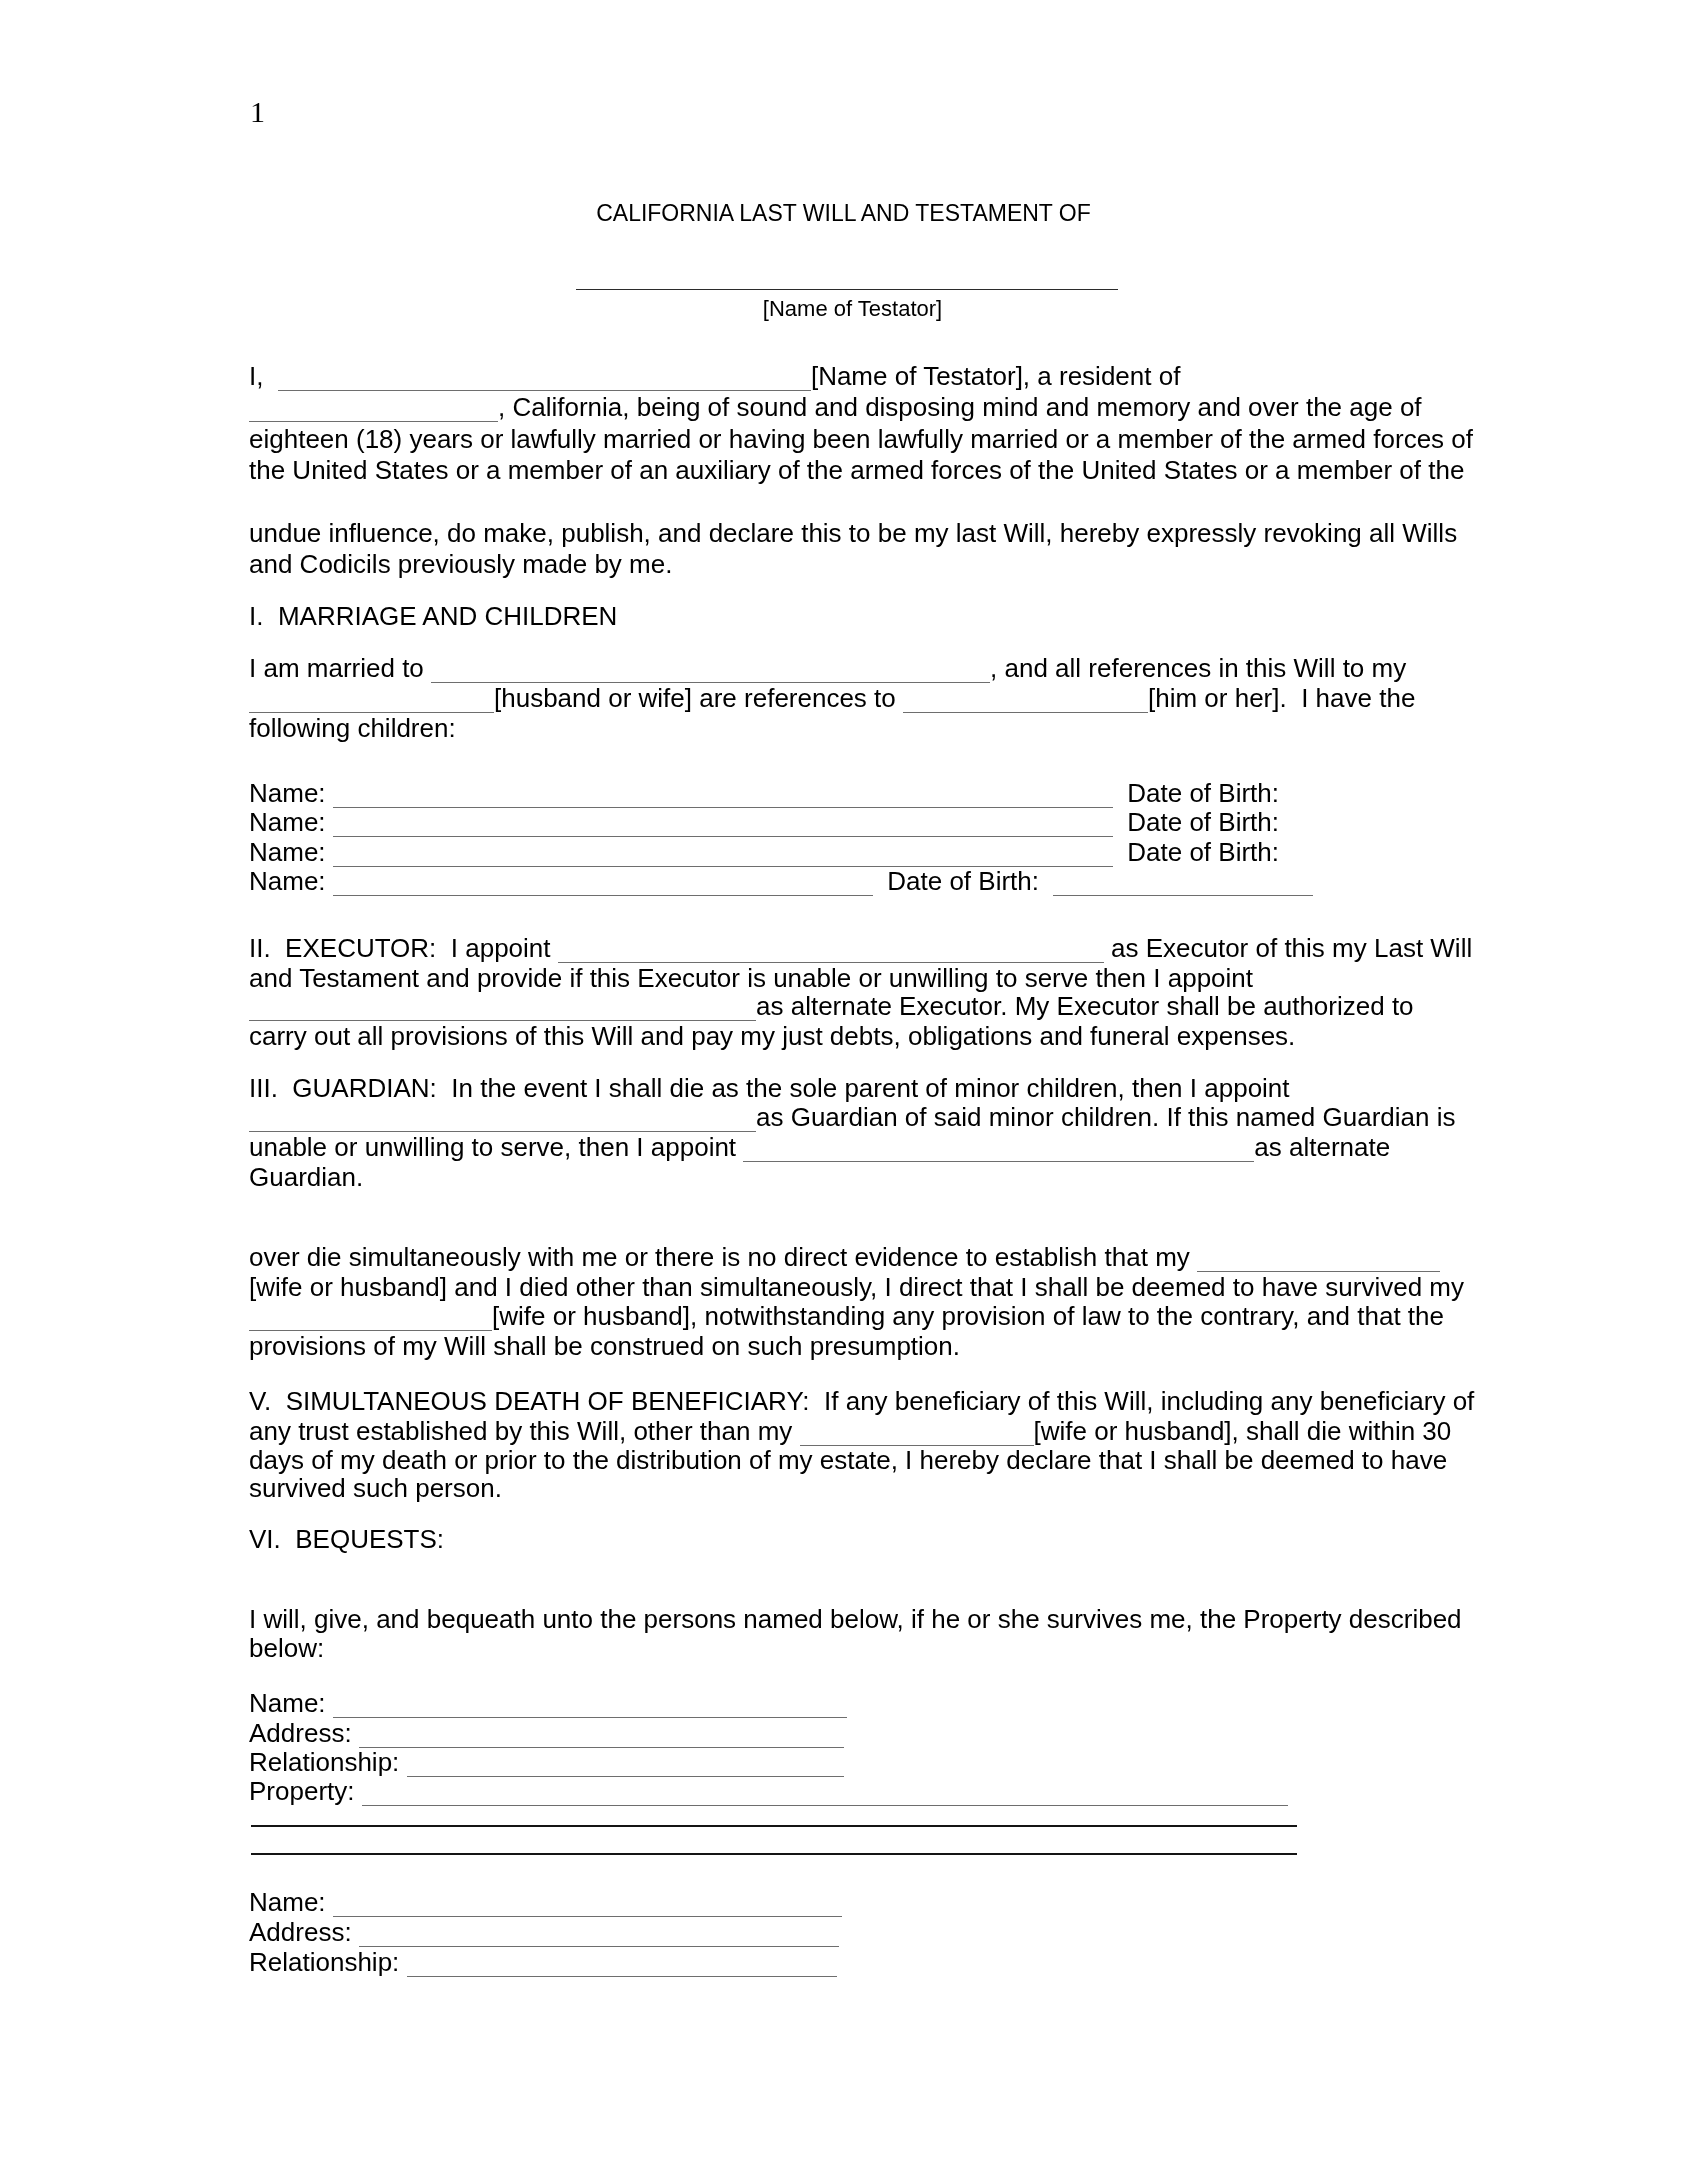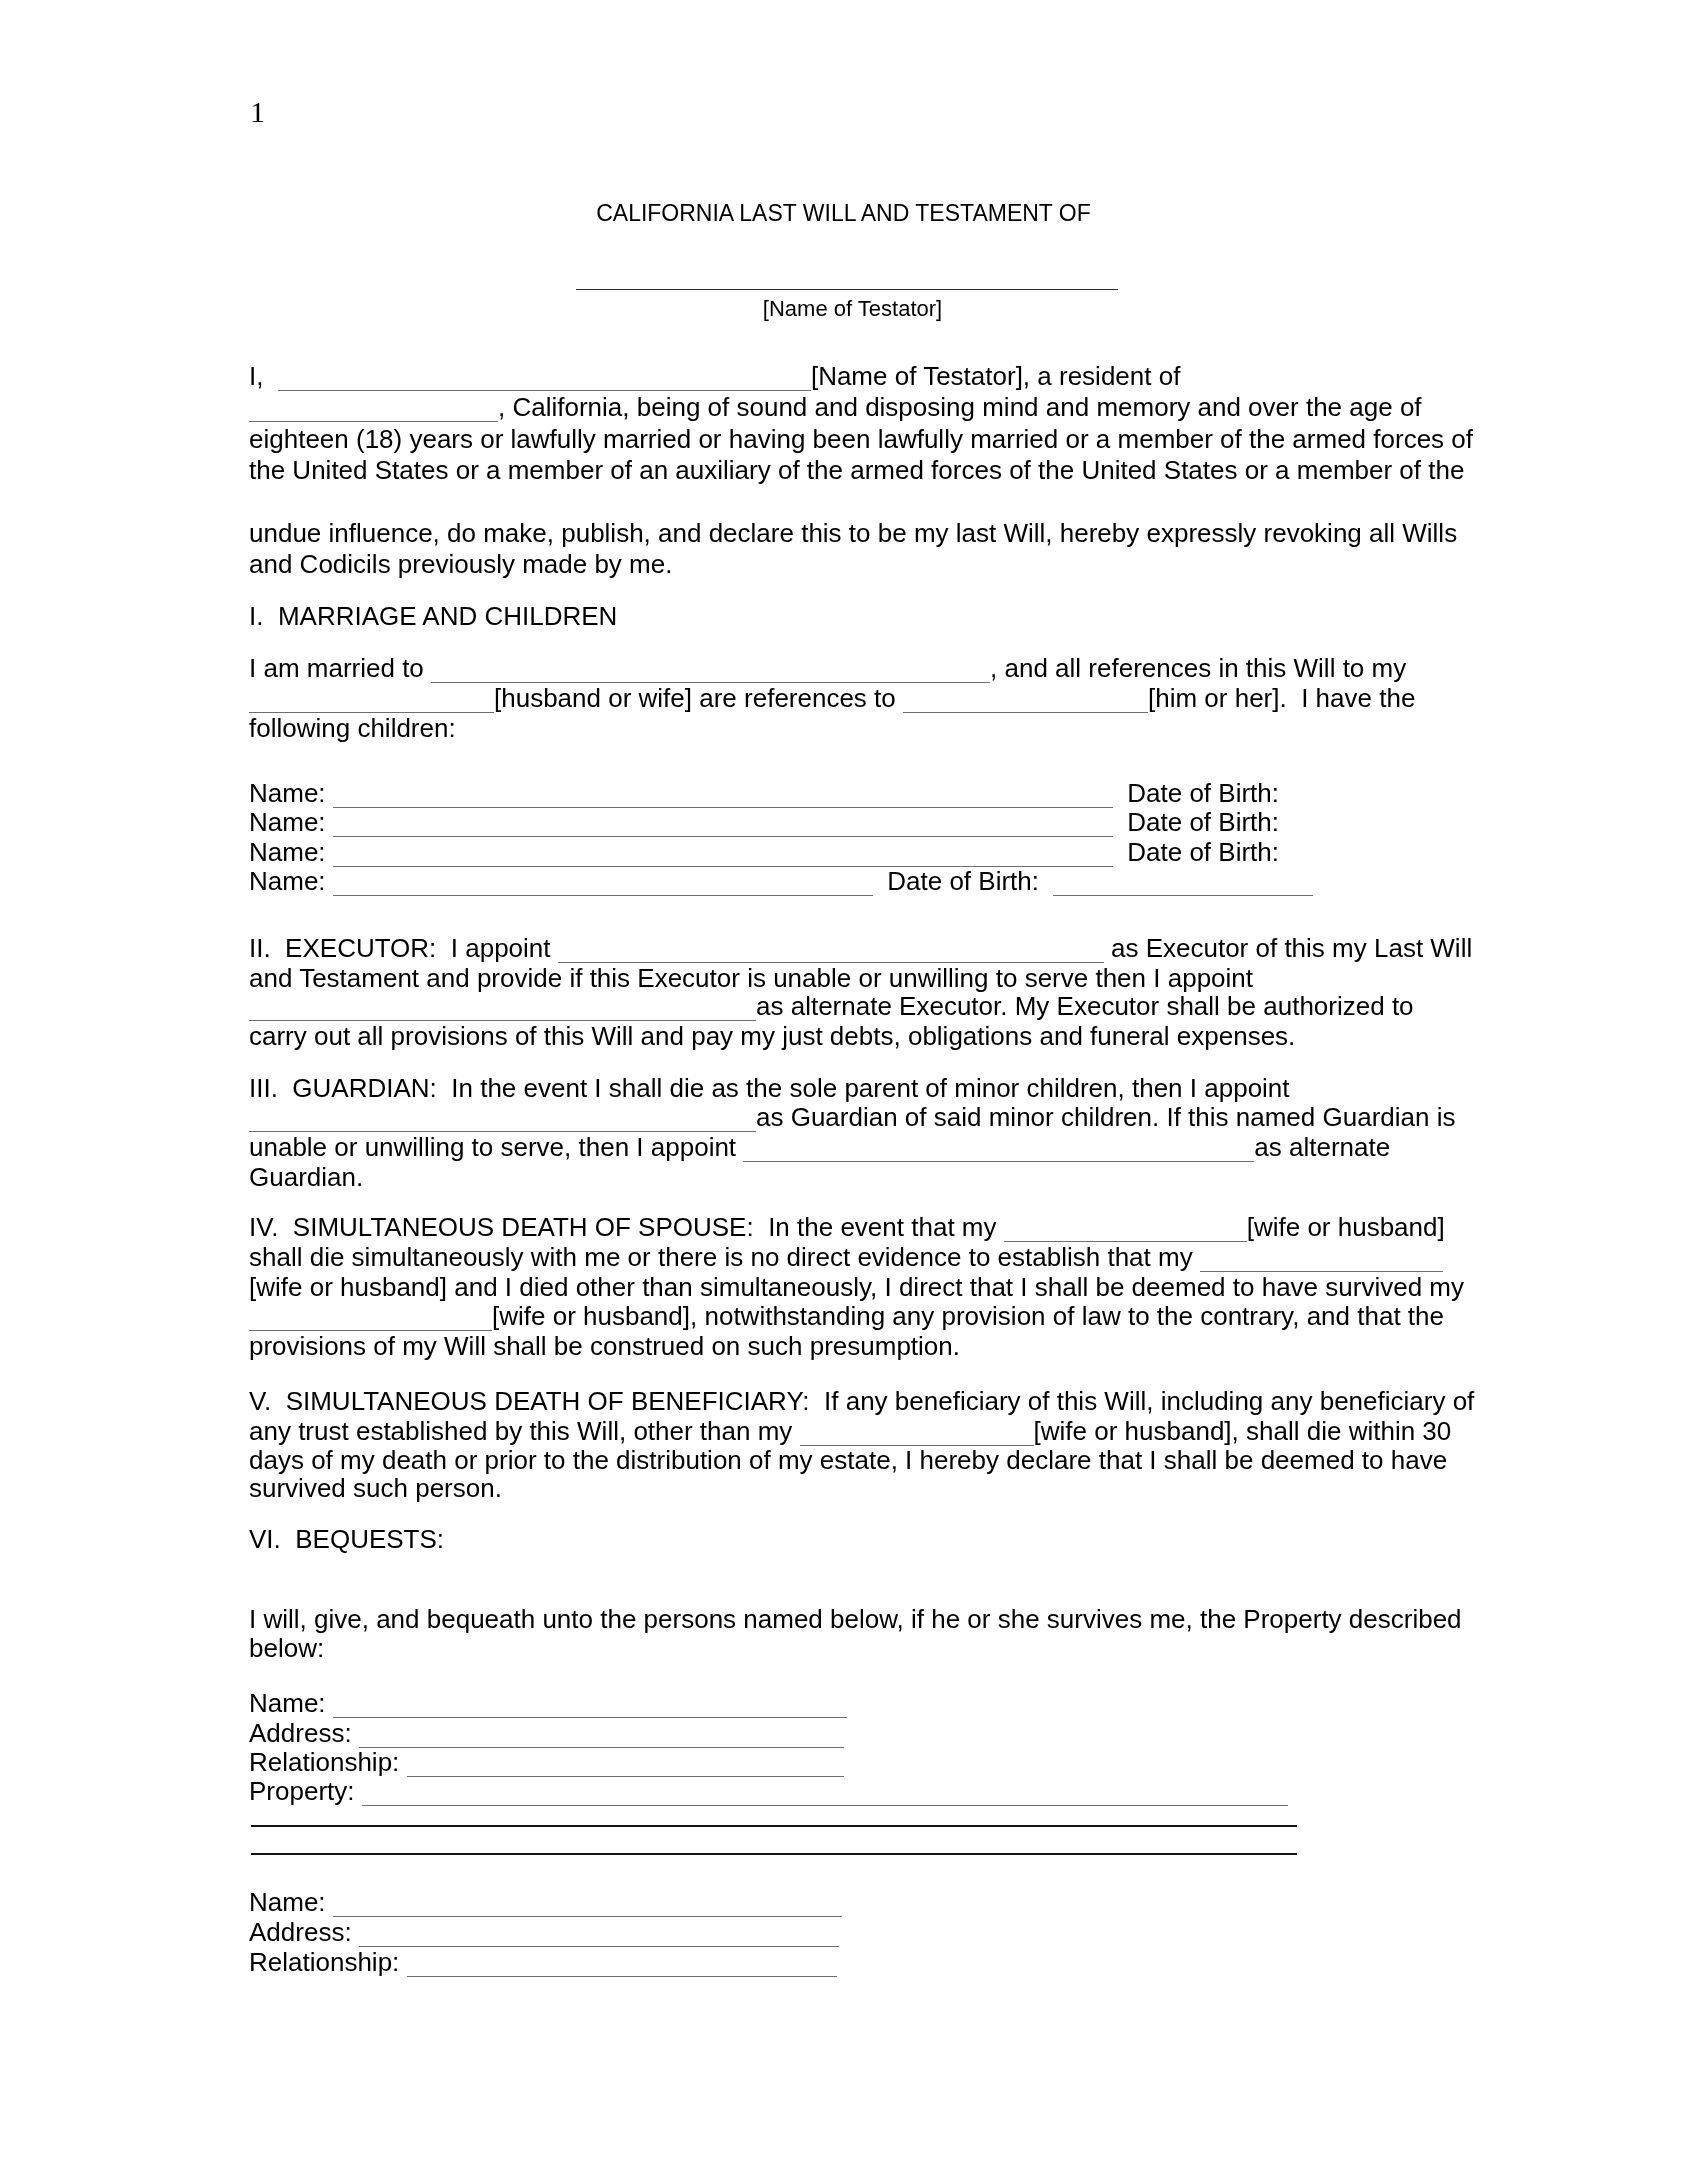--- a/index.html
+++ b/index.html
@@ -92,22 +92,21 @@
     <div class="ln" style="top: 837px;"><span>Name: </span><span class="bl" style="width: 780px; border-bottom-color: rgb(110, 110, 110);"></span><span>  Date of Birth:</span></div>
     <div class="ln" style="top: 866px;"><span>Name: </span><span class="bl" style="width: 540px; border-bottom-color: rgb(110, 110, 110);"></span><span>  Date of Birth:  </span><span class="bl" style="width: 260px; border-bottom-color: rgb(110, 110, 110);"></span></div>
     <div class="ln" style="top: 933px;"><span>II.  EXECUTOR:  I appoint </span><span class="bl" style="width: 546px; border-bottom-color: rgb(110, 110, 110);"></span><span> as Executor of this my Last Will</span></div>
     <div class="ln" style="top: 963px;"><span>and Testament and provide if this Executor is unable or unwilling to serve then I appoint</span></div>
     <div class="ln" style="top: 991px;"><span class="bl" style="width: 507px; border-bottom-color: rgb(110, 110, 110);"></span><span>as alternate Executor. My Executor shall be authorized to</span></div>
     <div class="ln" style="top: 1021px;"><span>carry out all provisions of this Will and pay my just debts, obligations and funeral expenses.</span></div>
     <div class="ln" style="top: 1073px;"><span>III.  GUARDIAN:  In the event I shall die as the sole parent of minor children, then I appoint</span></div>
     <div class="ln" style="top: 1102px;"><span class="bl" style="width: 507px; border-bottom-color: rgb(110, 110, 110);"></span><span>as Guardian of said minor children. If this named Guardian is</span></div>
     <div class="ln" style="top: 1132px;"><span>unable or unwilling to serve, then I appoint </span><span class="bl" style="width: 511px; border-bottom-color: rgb(110, 110, 110);"></span><span>as alternate</span></div>
     <div class="ln" style="top: 1162px;"><span>Guardian.</span></div>
-    <div class="ln" style="top: 1212px;"><span>IV.  SIMULTANEOUS DEATH OF SPOUSE:  In the event that my </span><span class="bl" style="width: 243px; border-bottom-color: rgb(110, 110, 110);"></span><span>[wife or husband]</span></div>
-    <div class="ln" style="top: 1242px;"><span>shall die simultaneously with me or there is no direct evidence to establish that my </span><span class="bl" style="width: 243px; border-bottom-color: rgb(110, 110, 110);"></span></div>
+    <div class="ln" style="top: 1242px;"><span>over die simultaneously with me or there is no direct evidence to establish that my </span><span class="bl" style="width: 243px; border-bottom-color: rgb(110, 110, 110);"></span></div>
     <div class="ln" style="top: 1272px;"><span>[wife or husband] and I died other than simultaneously, I direct that I shall be deemed to have survived my</span></div>
     <div class="ln" style="top: 1301px;"><span class="bl" style="width: 243px; border-bottom-color: rgb(110, 110, 110);"></span><span>[wife or husband], notwithstanding any provision of law to the contrary, and that the</span></div>
     <div class="ln" style="top: 1331px;"><span>provisions of my Will shall be construed on such presumption.</span></div>
     <div class="ln" style="top: 1386px;"><span>V.  SIMULTANEOUS DEATH OF BENEFICIARY:  If any beneficiary of this Will, including any beneficiary of</span></div>
     <div class="ln" style="top: 1416px;"><span>any trust established by this Will, other than my </span><span class="bl" style="width: 234px; border-bottom-color: rgb(110, 110, 110);"></span><span>[wife or husband], shall die within 30</span></div>
     <div class="ln" style="top: 1445px;"><span>days of my death or prior to the distribution of my estate, I hereby declare that I shall be deemed to have</span></div>
     <div class="ln" style="top: 1473px;"><span>survived such person.</span></div>
     <div class="ln" style="top: 1524px;"><span>VI.  BEQUESTS:</span></div>
     <div class="ln" style="top: 1604px;"><span>I will, give, and bequeath unto the persons named below, if he or she survives me, the Property described</span></div>
     <div class="ln" style="top: 1633px;"><span>below:</span></div>

